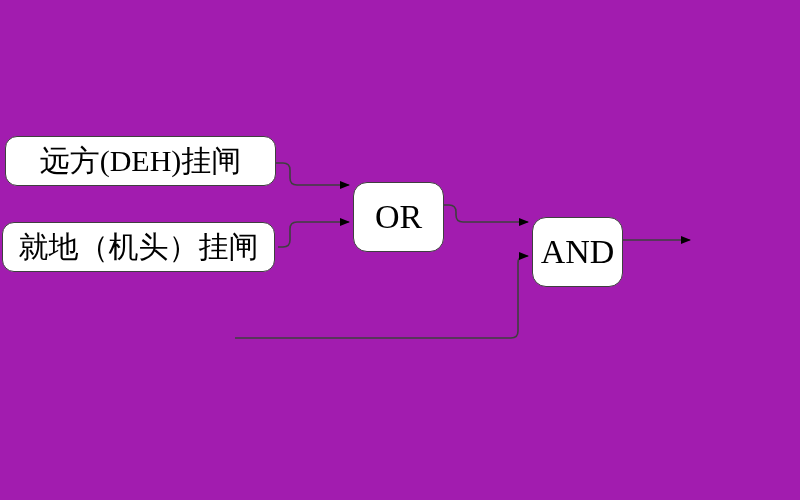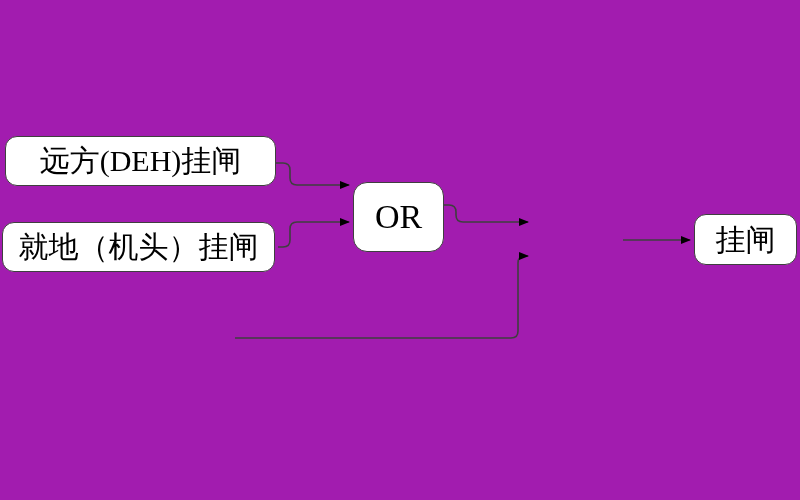--- a/index.html
+++ b/index.html
@@ -79,18 +79,18 @@
 
   <div class="node io" id="n-local">
     <span>就地（机头）挂闸</span>
   </div>
 
 
   <div class="node gate" id="n-or">
     <span>OR</span>
   </div>
 
+  <div class="node gate" id="n-and">
+    <span>AND</span>
+  </div>
 
-  <div class="node io" id="n-out">
-    <span>挂闸</span>
-  </div>
 
 </div>
 
 </body></html>

